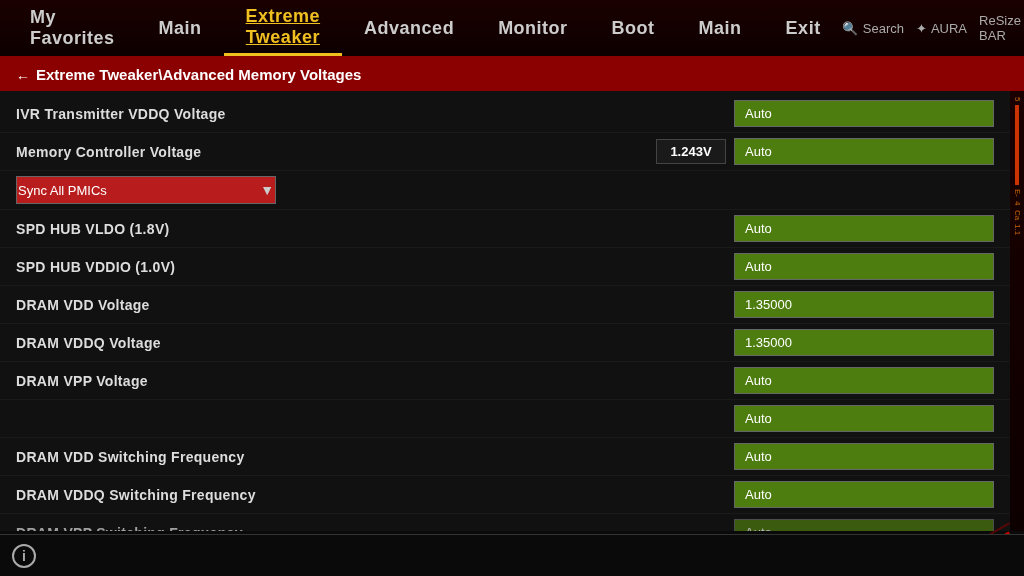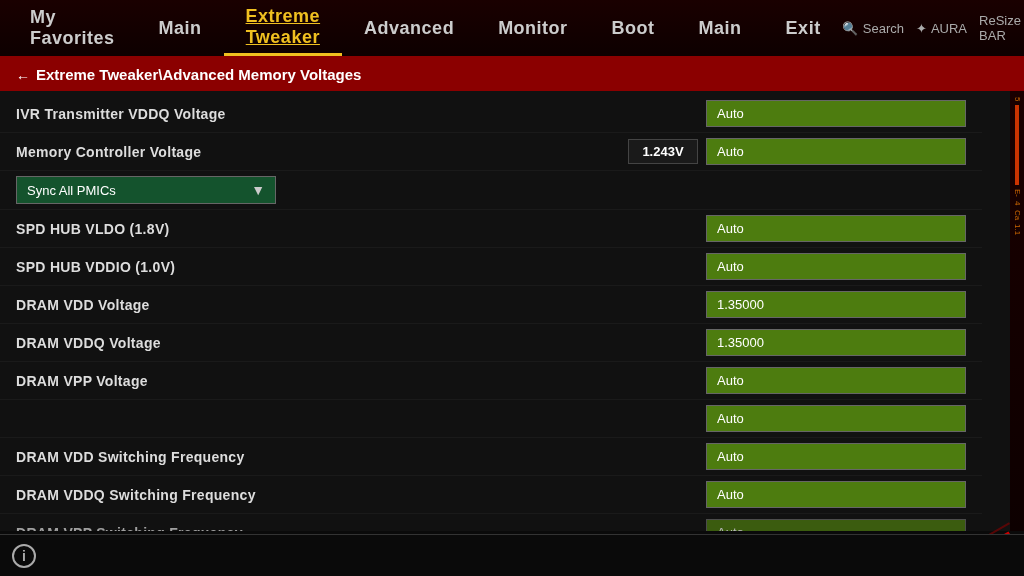--- a/index.html
+++ b/index.html
@@ -73,21 +73,20 @@
       font-size: 14px;
       color: #ffffff;
     }
 
     
     .content {
       background: #111111;
       padding: 0;
       display: flex;
       height: calc(576px - 58px - 36px - 42px);
-      gap: 28px;
     }
 
     .settings-panel {
       flex: 1;
       padding: 4px 0;
       overflow: hidden;
     }
 
     .setting-row {
       display: flex;
@@ -126,25 +125,25 @@
       background: #4d7c0f;
       border: 1px solid #666;
       color: #ffffff;
       font-size: 13px;
       padding: 5px 10px;
       min-width: 260px;
       text-align: left;
     }
 
     .setting-dropdown {
-      background: #14532d;
+      background: #b91c1c;
       border: 1px solid #666;
       color: #ffffff;
       font-size: 13px;
-      padding: 5px 10px;
+      padding: 5px 1px;
       min-width: 260px;
       display: flex;
       align-items: center;
       justify-content: space-between;
     }
 
     .dropdown-arrow {
       color: #cccccc;
       font-size: 14px;
     }

